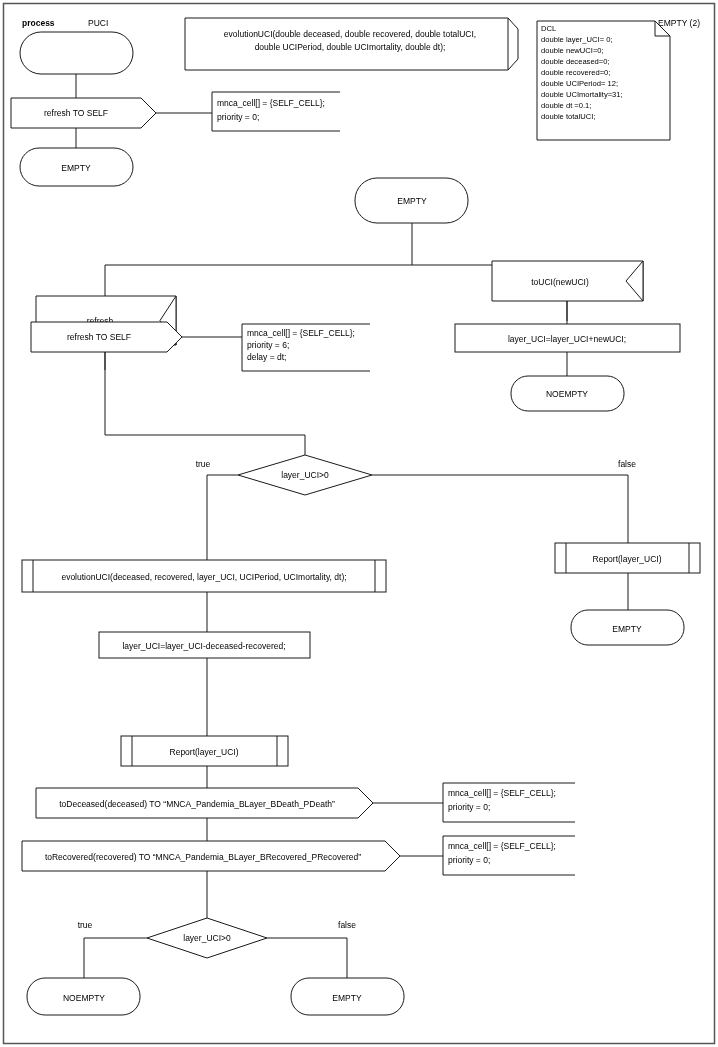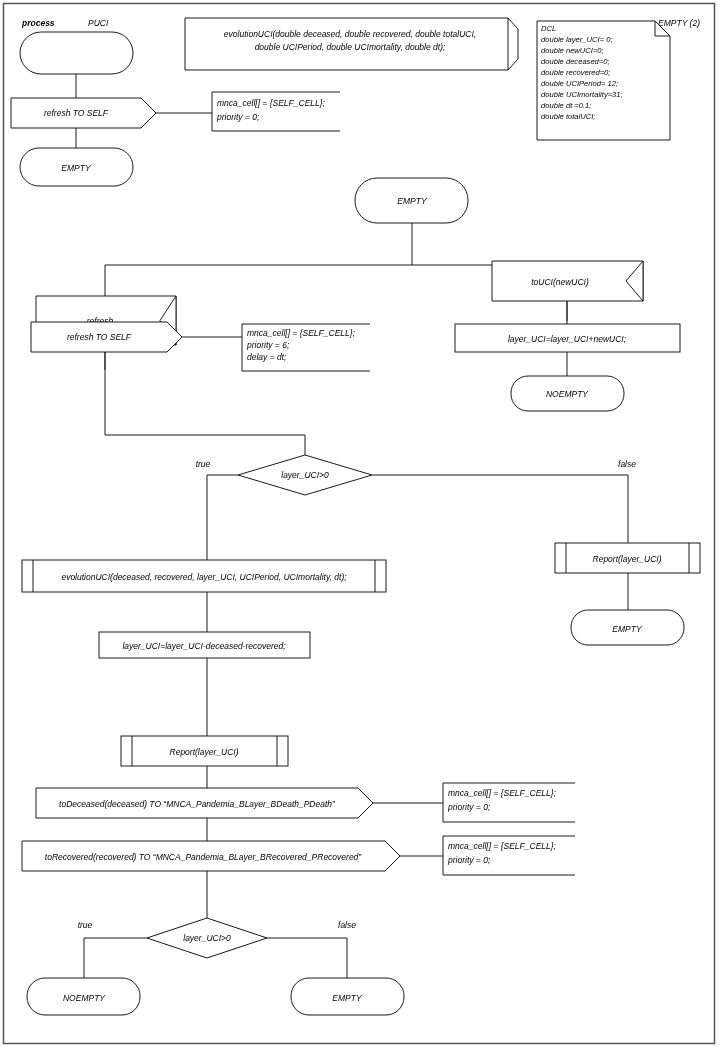--- a/index.html
+++ b/index.html
@@ -10,21 +10,20 @@
   body {
     width: 718px;
     height: 1047px;
     font-family: "Liberation Sans", sans-serif;
     overflow: hidden;
   }
   #diagram-root {
     position: relative;
     width: 718px;
     height: 1047px;
-    font-style: italic;
   }
   svg#sdl-canvas {
     display: block;
     width: 718px;
     height: 1047px;
   }
   .shape-stroke {
     fill: #ffffff;
     stroke: #1a1a1a;
     stroke-width: 1;

